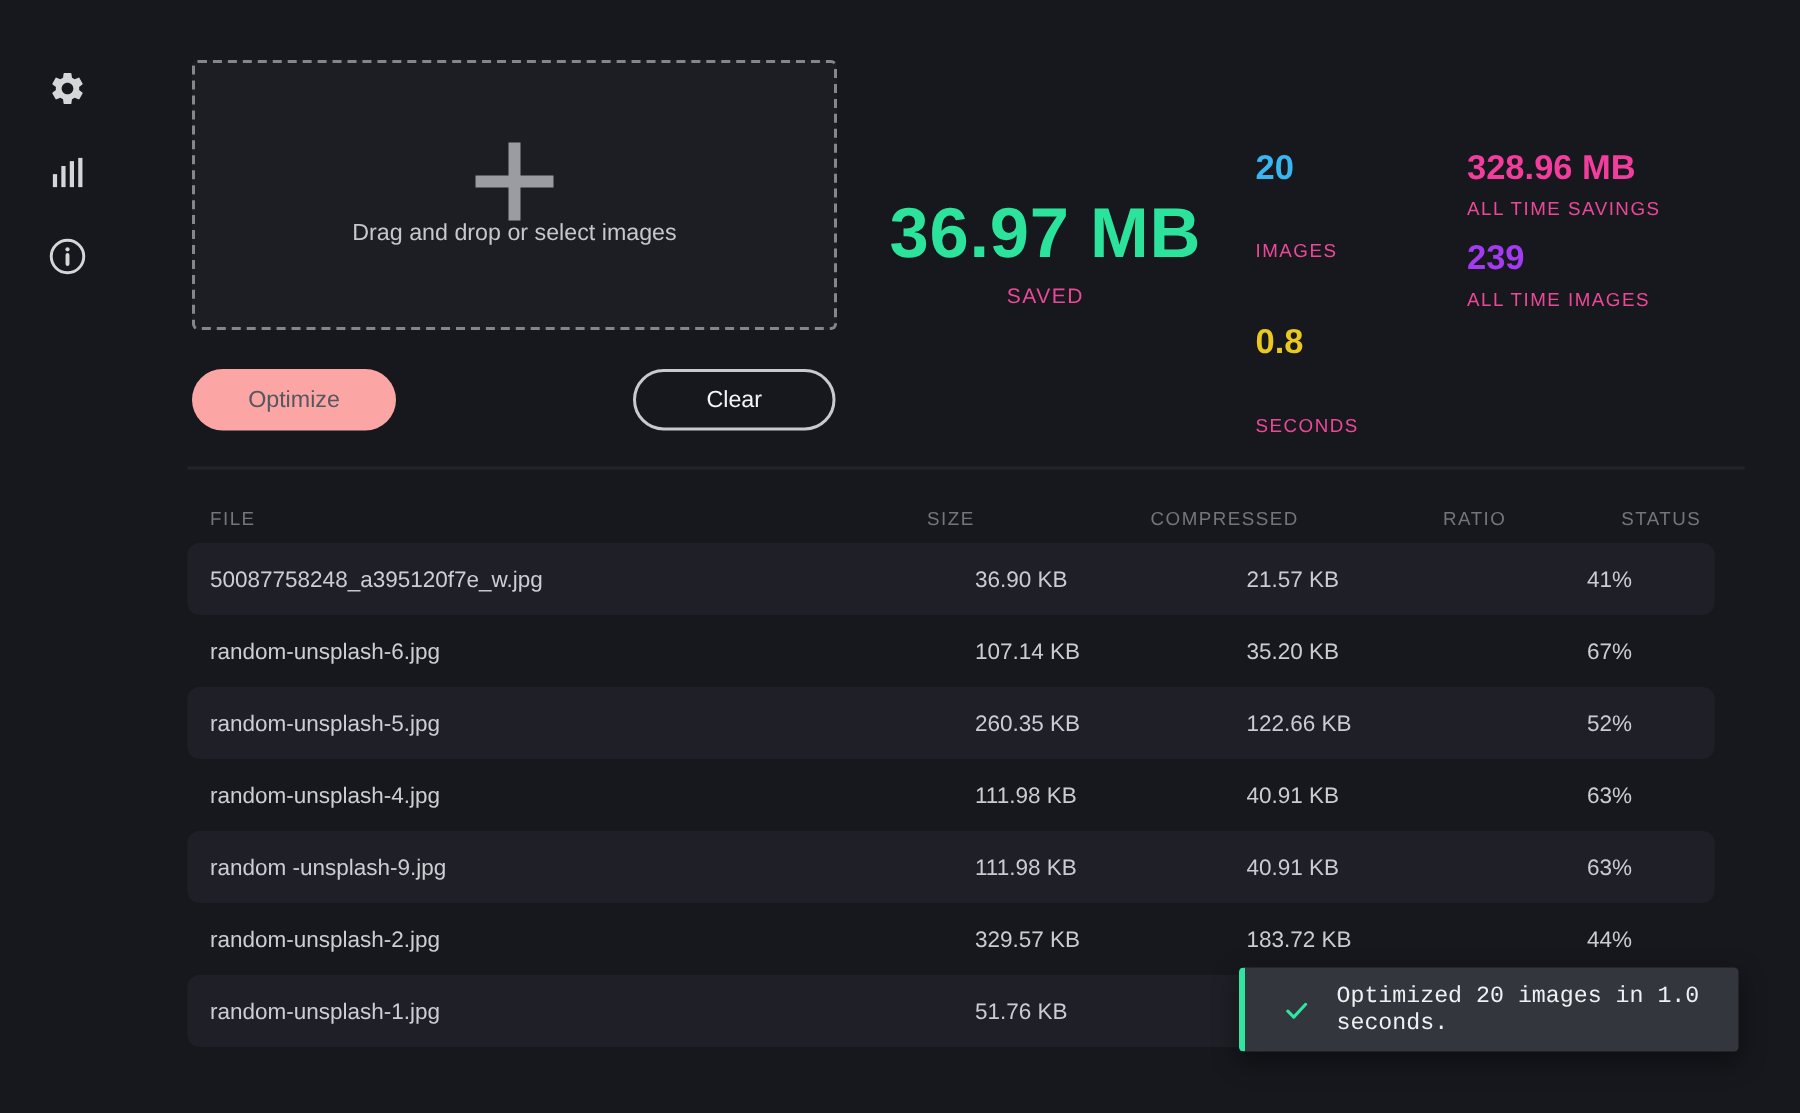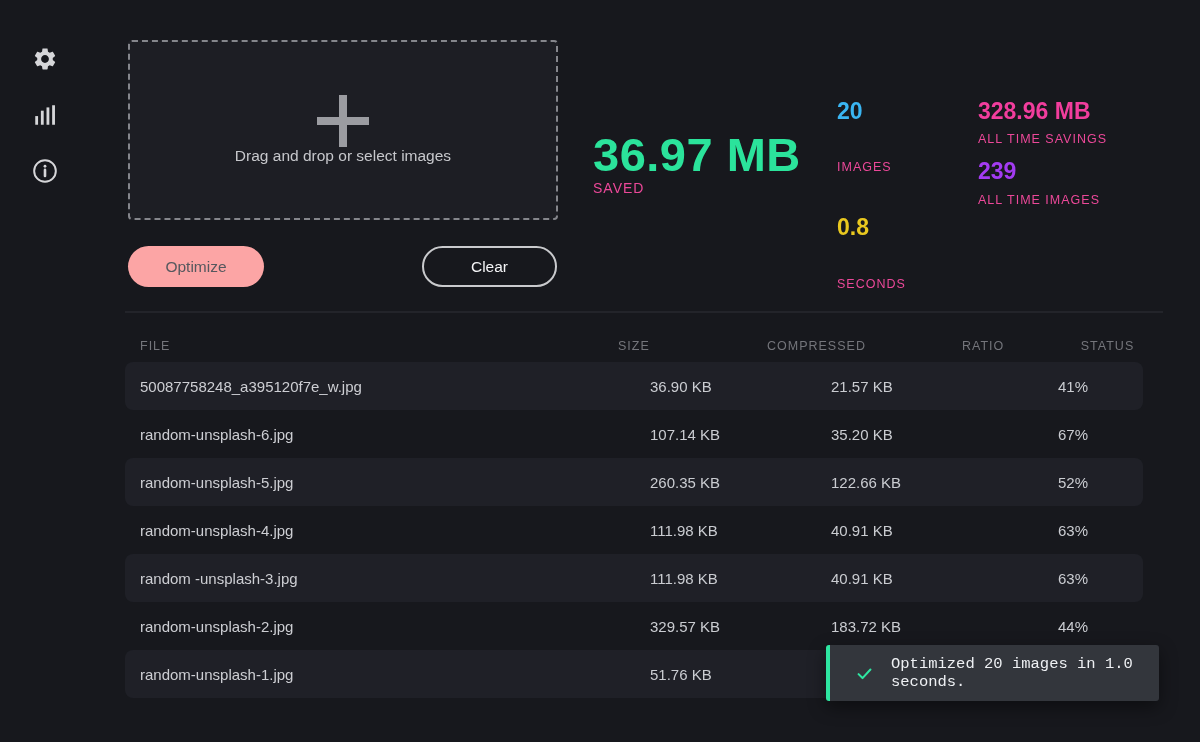--- a/index.html
+++ b/index.html
@@ -37,21 +37,21 @@
   
   .btn { position:absolute; top:246px; height:41px; border-radius:21px; font-size:15.5px;
          display:flex; align-items:center; justify-content:center; cursor:pointer;
          font-family:"Liberation Sans", sans-serif; }
   .btn-optimize { left:128px; width:136px; background:#fca5a5; color:#55585e; border:none; }
   .btn-clear { left:422px; width:135px; background:transparent; color:#f4f4f6; border:2px solid #c9cacd; }
 
   
   .stat-saved { position:absolute; left:593px; top:131px; }
   .stat-saved .big-value { font-size:47px; font-weight:bold; letter-spacing:0.5px; line-height:1; }
-  .stat-saved .stat-label { margin-top:2px; }
+  .stat-saved .stat-label { margin-top:11px;text-align:center; }
   .stat-label { font-size:14px; color:#ec4899; letter-spacing:1px; }
   .stat-col { position:absolute; top:99px; display:flex; flex-direction:column; }
   .stat-col-2 { left:837px;gap:28px; }
   .stat-col-3 { left:978px; }
   .stat-value { font-size:23px; font-weight:bold; line-height:1.1; }
   .stat-col .stat-label { margin-top:8px; margin-bottom:13px; font-size:12.5px; }
 
   
   .divider { position:absolute; left:125px; top:311px; width:1038px; height:2px; background:#23242a; }
 
@@ -205,21 +205,21 @@
     <div class="td td-status">
       <span class="check-badge">
         <svg viewBox="0 0 24 24" fill="none" stroke="#ffffff" stroke-width="3.2" stroke-linecap="round" stroke-linejoin="round">
               <path d="M6.5 12.5l3.6 3.6L17.5 8.5"></path>
             </svg>
       </span>
     </div>
   </div>
 
   <div class="trow">
-    <div class="td td-file">random -unsplash-3.jpg</div>
+    <div class="td td-file">random -unsplash-9.jpg</div>
     <div class="td">111.98 KB</div>
     <div class="td">40.91 KB</div>
     <div class="td">63%</div>
     <div class="td td-status">
       <span class="check-badge">
         <svg viewBox="0 0 24 24" fill="none" stroke="#ffffff" stroke-width="3.2" stroke-linecap="round" stroke-linejoin="round">
               <path d="M6.5 12.5l3.6 3.6L17.5 8.5"></path>
             </svg>
       </span>
     </div>

